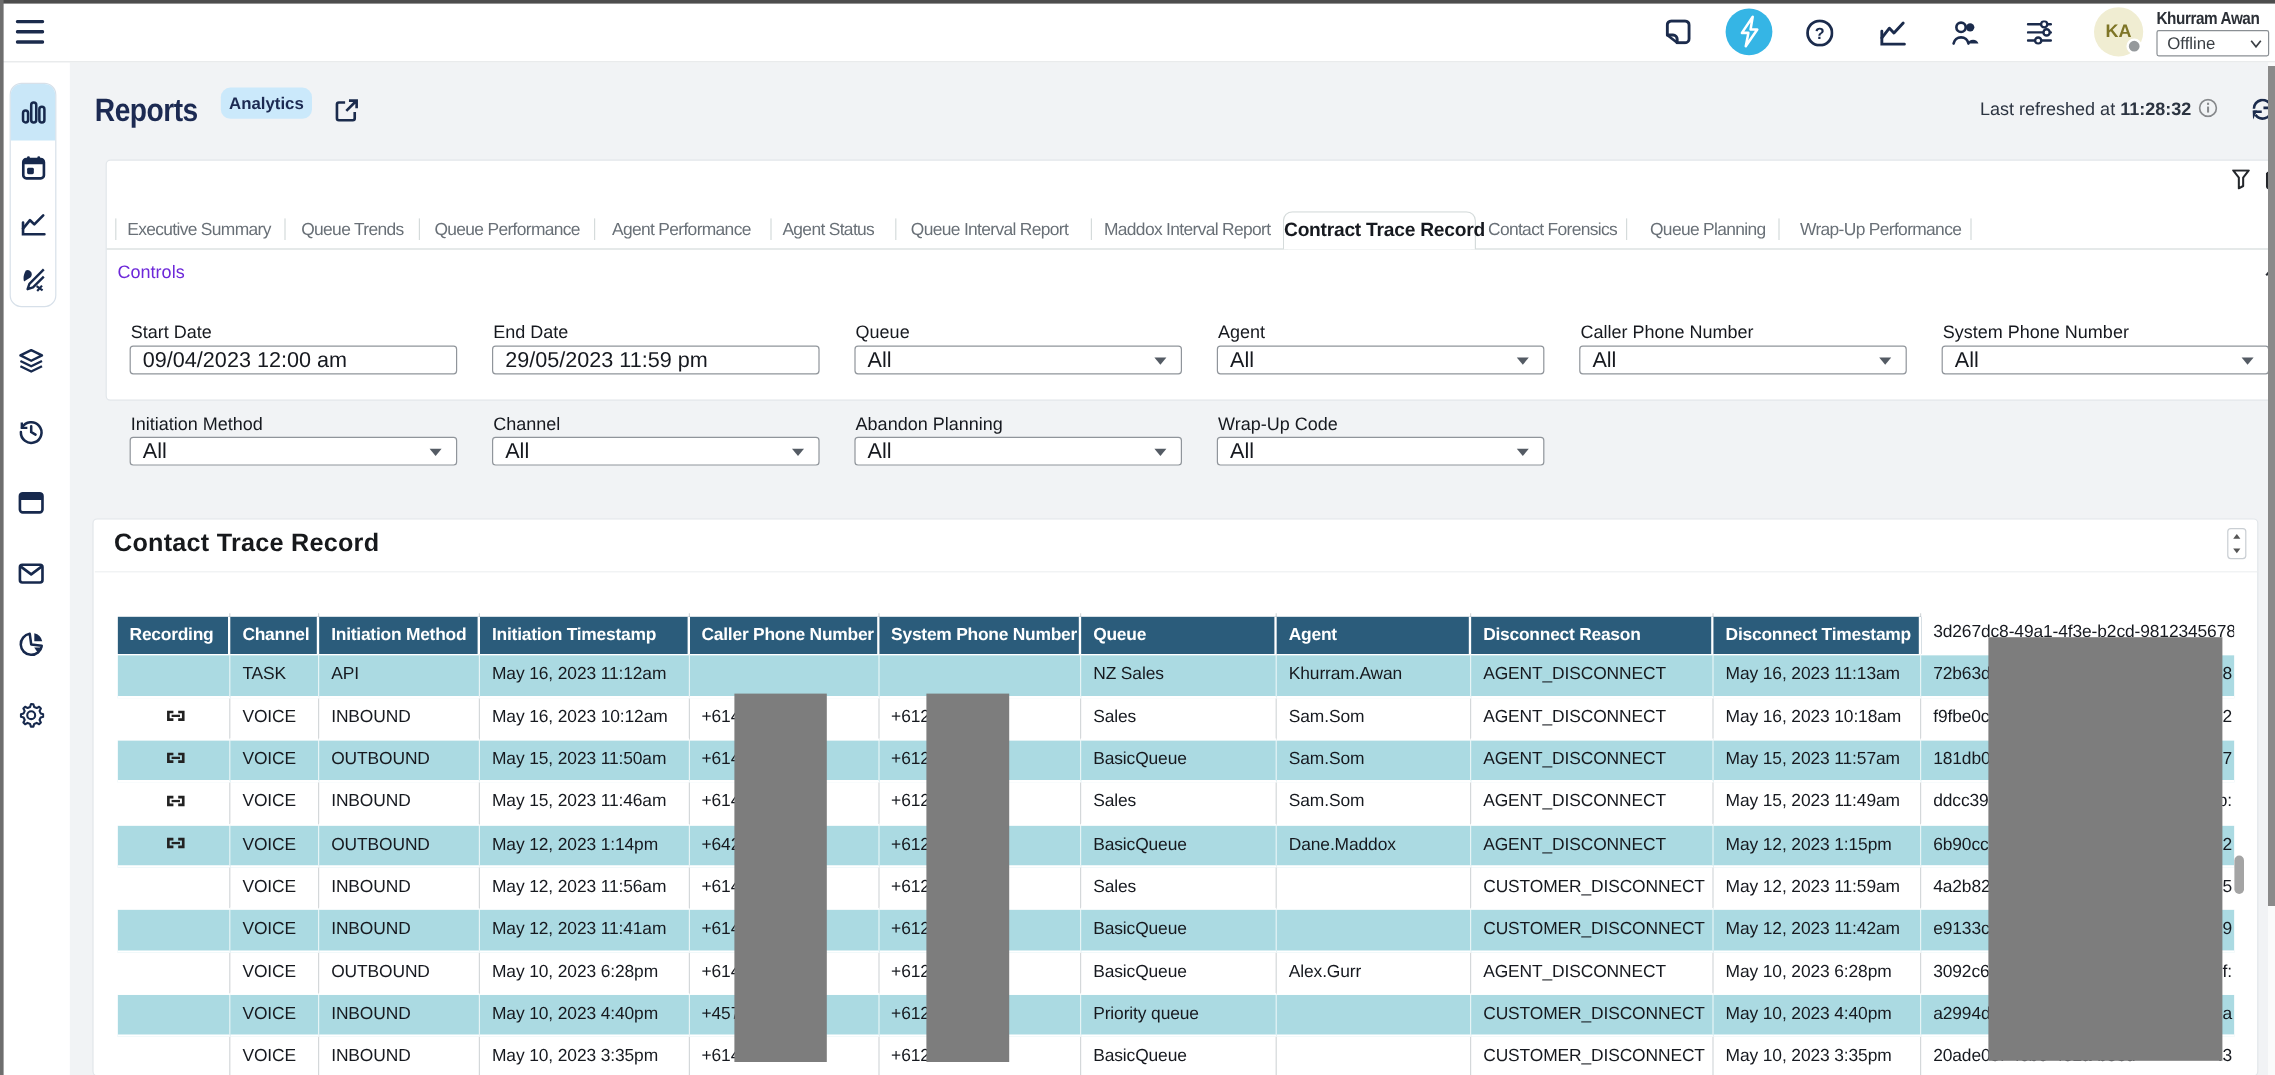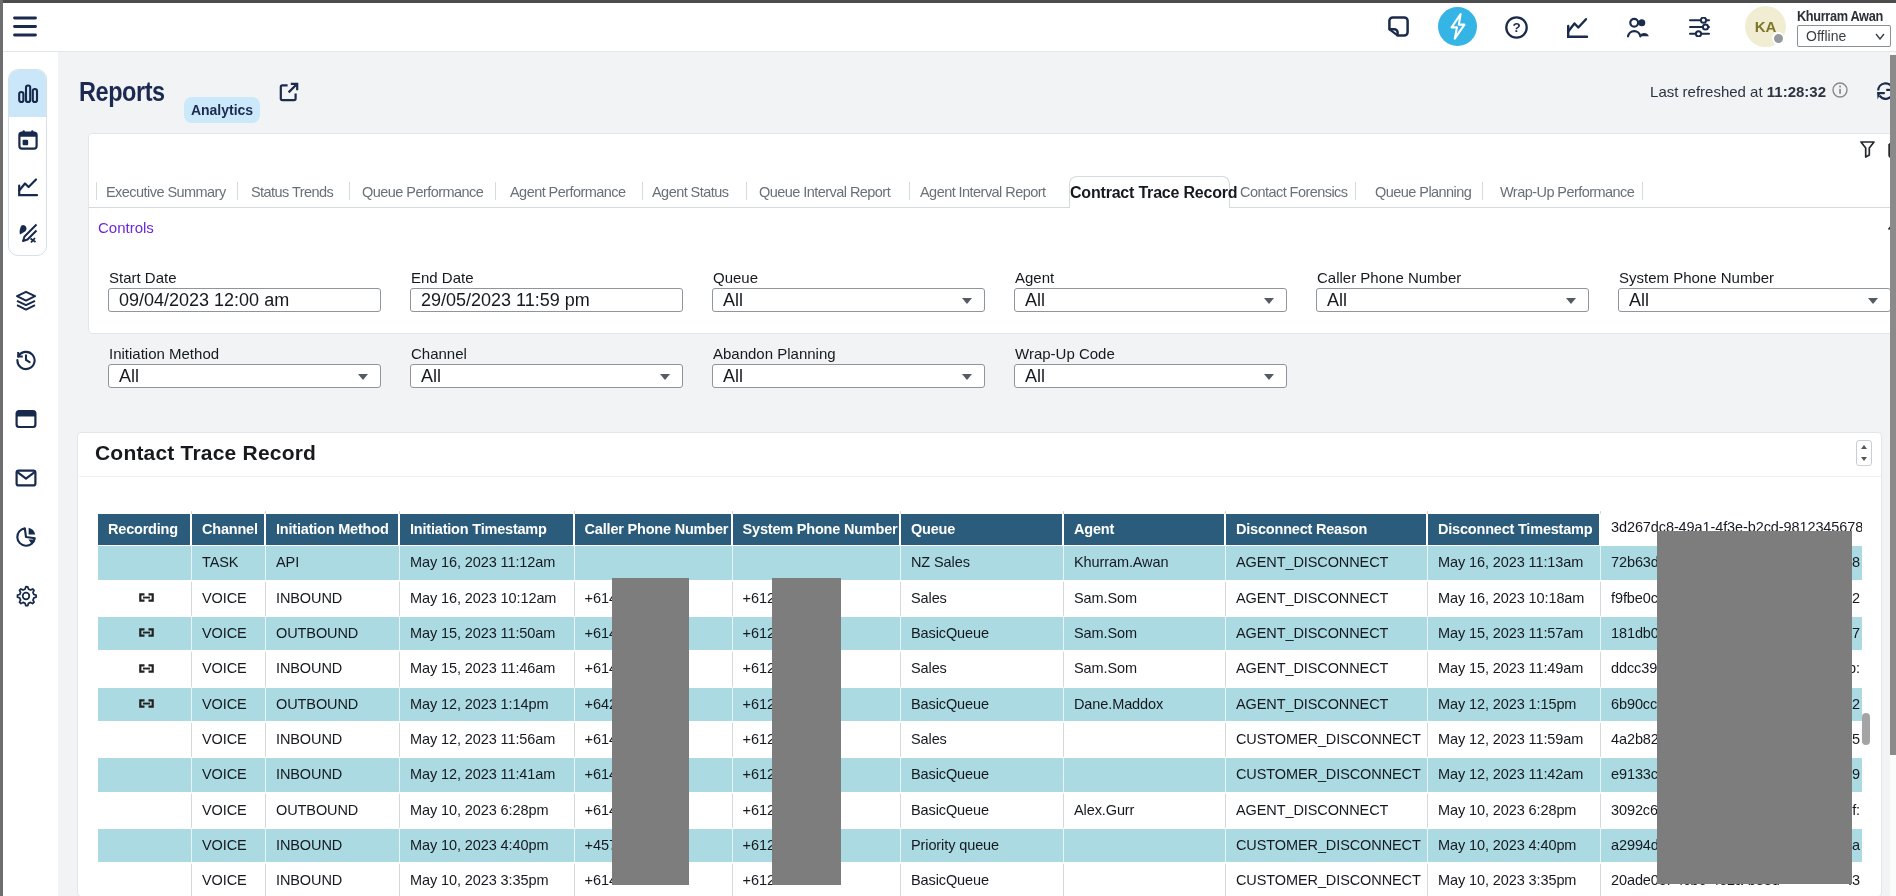--- a/index.html
+++ b/index.html
@@ -13,21 +13,21 @@
 #topbar{left:0;top:0;width:1896px;height:52px;background:#fff;border-bottom:1px solid #e4e6e8;z-index:20}
 .navicon{position:absolute;top:15px}
 
 #sidebar{left:3px;top:52px;width:55px;height:844px;background:#fff;z-index:10}
 #sbgroup{position:absolute;left:5px;top:17px;width:39px;height:187px;border:1px solid #d7e0e9;border-radius:10px;background:#fff}
 #sbactive{position:absolute;left:0px;top:0px;width:37px;height:47px;background:#c9e7f8;border-radius:9px 9px 0 0}
 .sbicon{position:absolute;left:7px}
 
 #main{left:58px;top:52px;width:1838px;height:844px;background:#f1f3f5;z-index:5}
 #reportsTitle{left:21px;top:25px;font-size:27px;font-weight:bold;color:#1c2a52;letter-spacing:-0.5px;transform:scaleX(0.87);transform-origin:0 0}
-#chip{left:126px;top:45px;width:76px;height:26px;background:#cbe9fb;border-radius:8px;font-size:14px;font-weight:bold;color:#1c2a52;text-align:center;line-height:26px}
+#chip{left:126px;top:21px;width:76px;height:26px;background:#cbe9fb;border-radius:8px;font-size:14px;font-weight:bold;color:#1c2a52;text-align:center;line-height:26px}
 #lastref{top:31px;right:70px;font-size:15px;color:#2c3441}
 
 .card{position:absolute;background:#fff;border:1px solid #e2e6ea;border-radius:4px}
 #card1{left:30px;top:81px;width:1811px;height:201px}
 #card2{left:19px;top:380px;width:1805px;height:465px;border-radius:4px;overflow:hidden}
 
 #tabrow{position:absolute;left:0px;top:42px;width:1809px;height:32px;border-bottom:1px solid #d5dbdb;white-space:nowrap}
 .tab{position:absolute;top:8px;font-size:14.5px;color:#697077;letter-spacing:-0.55px}
 .tabsep{position:absolute;top:6px;width:1px;height:18px;background:#d5dbdb}
 #activetab{position:absolute;left:980px;top:0px;width:161px;height:32px;background:#fff;border:1px solid #d5dbdb;border-bottom:none;border-radius:8px 8px 0 0;font-size:16px;letter-spacing:-0.2px;font-weight:bold;color:#16191f;text-align:right;line-height:31px}
@@ -216,31 +216,31 @@
           <path d="M1 1 H14 L9.3 7 V14 L5.7 16 V7 Z" fill="none" stroke="#24272b" stroke-width="1.7" stroke-linejoin="round"></path>
         </svg>
       <svg class="abs" style="left:1799px;top:9px" width="15" height="15" viewBox="0 0 15 15">
           <path d="M1.2 1 H13.8 M1.2 1 V12 a2 2 0 0 0 2 2 h1 M13.8 1 V12 a2 2 0 0 1 -2 2 h-1" fill="none" stroke="#24272b" stroke-width="1.8"></path>
           <path d="M7.5 4 V12 M4.3 9.2 L7.5 12.4 L10.7 9.2" fill="none" stroke="#24272b" stroke-width="1.8"></path>
         </svg>
       <div id="tabrow">
         <div class="tabsep" style="left:7px"></div>
           <span class="tab" style="left:17px">Executive Summary</span>
           <div class="tabsep" style="left:148px"></div>
-        <span class="tab" style="left:162px">Status Trends</span>
+        <span class="tab" style="left:162px">Queue Trends</span>
           <div class="tabsep" style="left:260px"></div>
         <span class="tab" style="left:273px">Queue Performance</span>
           <div class="tabsep" style="left:406px"></div>
         <span class="tab" style="left:421px">Agent Performance</span>
           <div class="tabsep" style="left:553px"></div>
         <span class="tab" style="left:563px">Agent Status</span>
           <div class="tabsep" style="left:657px"></div>
         <span class="tab" style="left:670px">Queue Interval Report</span>
           <div class="tabsep" style="left:820px"></div>
-        <span class="tab" style="left:831px">Agent Interval Report</span>
+        <span class="tab" style="left:831px">Maddox Interval Report</span>
         <div id="activetab">Contract Trace Record</div>
         <span class="tab" style="left:1151px">Contact Forensics</span>
           <div class="tabsep" style="left:1266px"></div>
         <span class="tab" style="left:1286px">Queue Planning</span>
           <div class="tabsep" style="left:1393px"></div>
         <span class="tab" style="left:1411px">Wrap-Up Performance</span>
           <div class="tabsep" style="left:1553px"></div>
       </div>
       <div id="controlsLbl">Controls</div>
       <svg class="abs" style="left:1798px;top:87px" width="14" height="10" viewBox="0 0 14 10">

